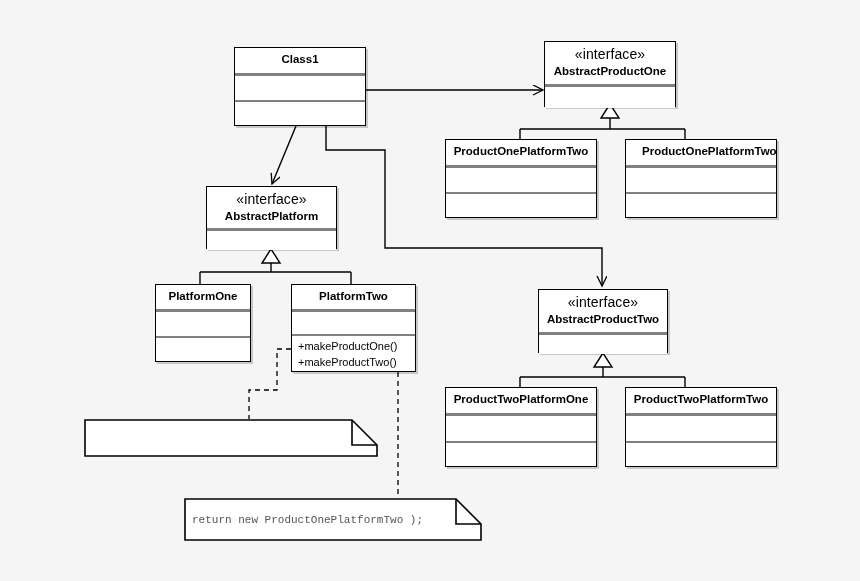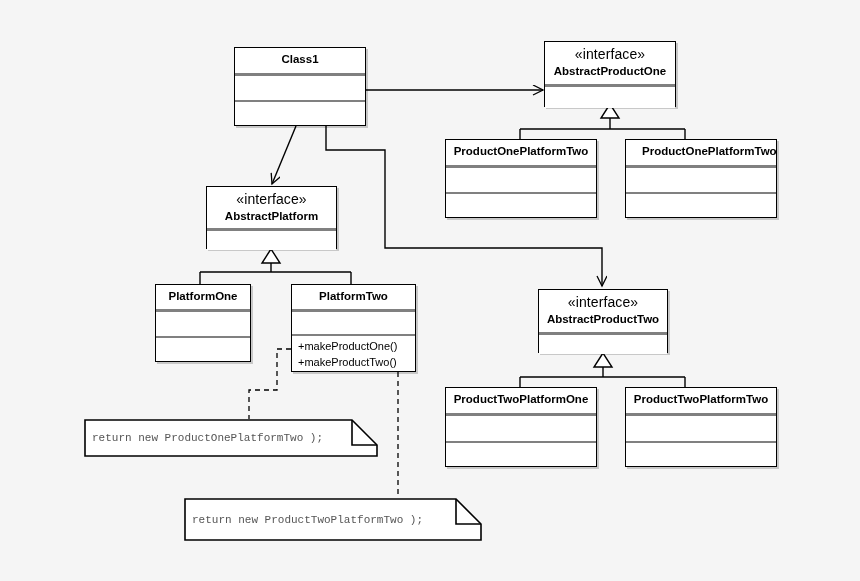--- a/index.html
+++ b/index.html
@@ -219,24 +219,23 @@
     <div class="uml-comp" style="height:25px;"></div>
     <div class="uml-sep"></div>
     <div class="uml-comp" style="height:23px;"></div>
   </div>
 
   <div class="uml-note" style="left:84px;top:419px;width:294px;height:38px;">
     <svg class="note-body" viewBox="0 0 294 38" preserveAspectRatio="none" style="background:transparent;border:none;box-shadow:none;">
       <path d="M1,1 L268,1 L293,26 L293,37 L1,37 Z" fill="#ffffff" stroke="#000" stroke-width="1.6"></path>
       <path d="M268,1 L268,26 L293,26" fill="none" stroke="#000" stroke-width="1.6"></path>
     </svg>
-    <span class="note-text">return new ProductOnePlatformTwo );</span>
   </div>
 
   <div class="uml-note" style="left:184px;top:498px;width:298px;height:43px;">
     <svg class="note-body" viewBox="0 0 298 43" preserveAspectRatio="none" style="background:transparent;border:none;box-shadow:none;">
       <path d="M1,1 L272,1 L297,26 L297,42 L1,42 Z" fill="#ffffff" stroke="#000" stroke-width="1.6"></path>
       <path d="M272,1 L272,26 L297,26" fill="none" stroke="#000" stroke-width="1.6"></path>
     </svg>
-    <span class="note-text">return new ProductTwoPlatformTwo );</span>
+    <span class="note-text">return new ProductOnePlatformTwo );</span>
   </div>
 
 </div>
 
 </body></html>

